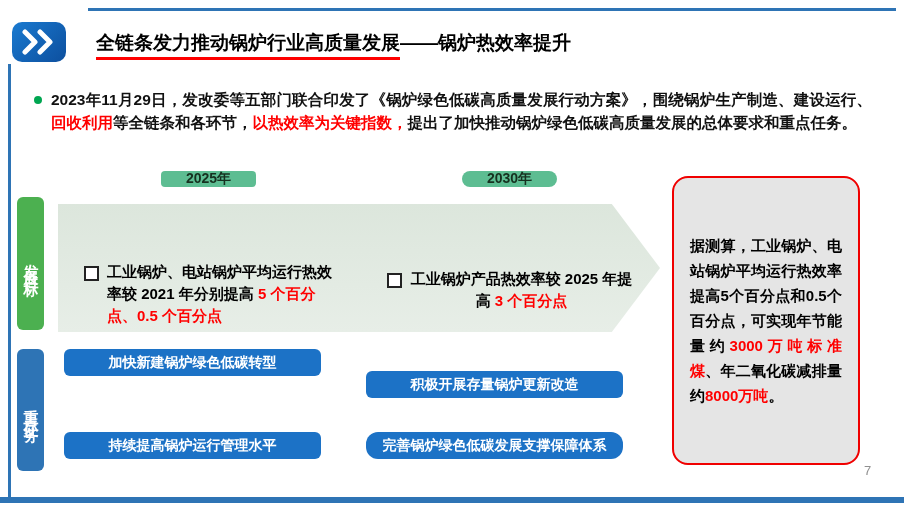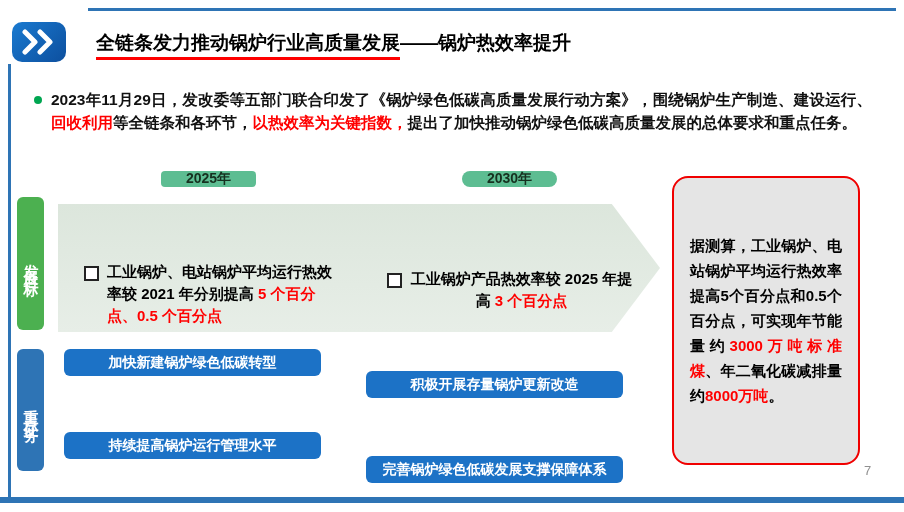--- a/index.html
+++ b/index.html
@@ -63,21 +63,21 @@
   .estimate-text{font-size:15px;font-weight:700;color:#000;line-height:25px;text-align:justify;}
   
   .task-btn{
     position:absolute;width:257px;height:27px;border-radius:6px;background:#1c72c6;
     color:#fff;font-size:14px;font-weight:700;display:flex;align-items:center;justify-content:center;
     white-space:nowrap;
   }
   .task-1{left:64px;top:349px;}
   .task-2{left:366px;top:371px;}
   .task-3{left:64px;top:432px;}
-  .task-4{left:366px;top:456px;}
+  .task-4{left:366px;top:432px;border-radius:12px;}
   .page-number{position:absolute;left:864px;top:463px;font-size:13px;color:#909090;}
 </style>
 </head>
 <body>
 
 <div class="slide">
 
   <div class="border-top"></div>
   <div class="border-left"></div>
   <div class="bottom-bar"></div>

